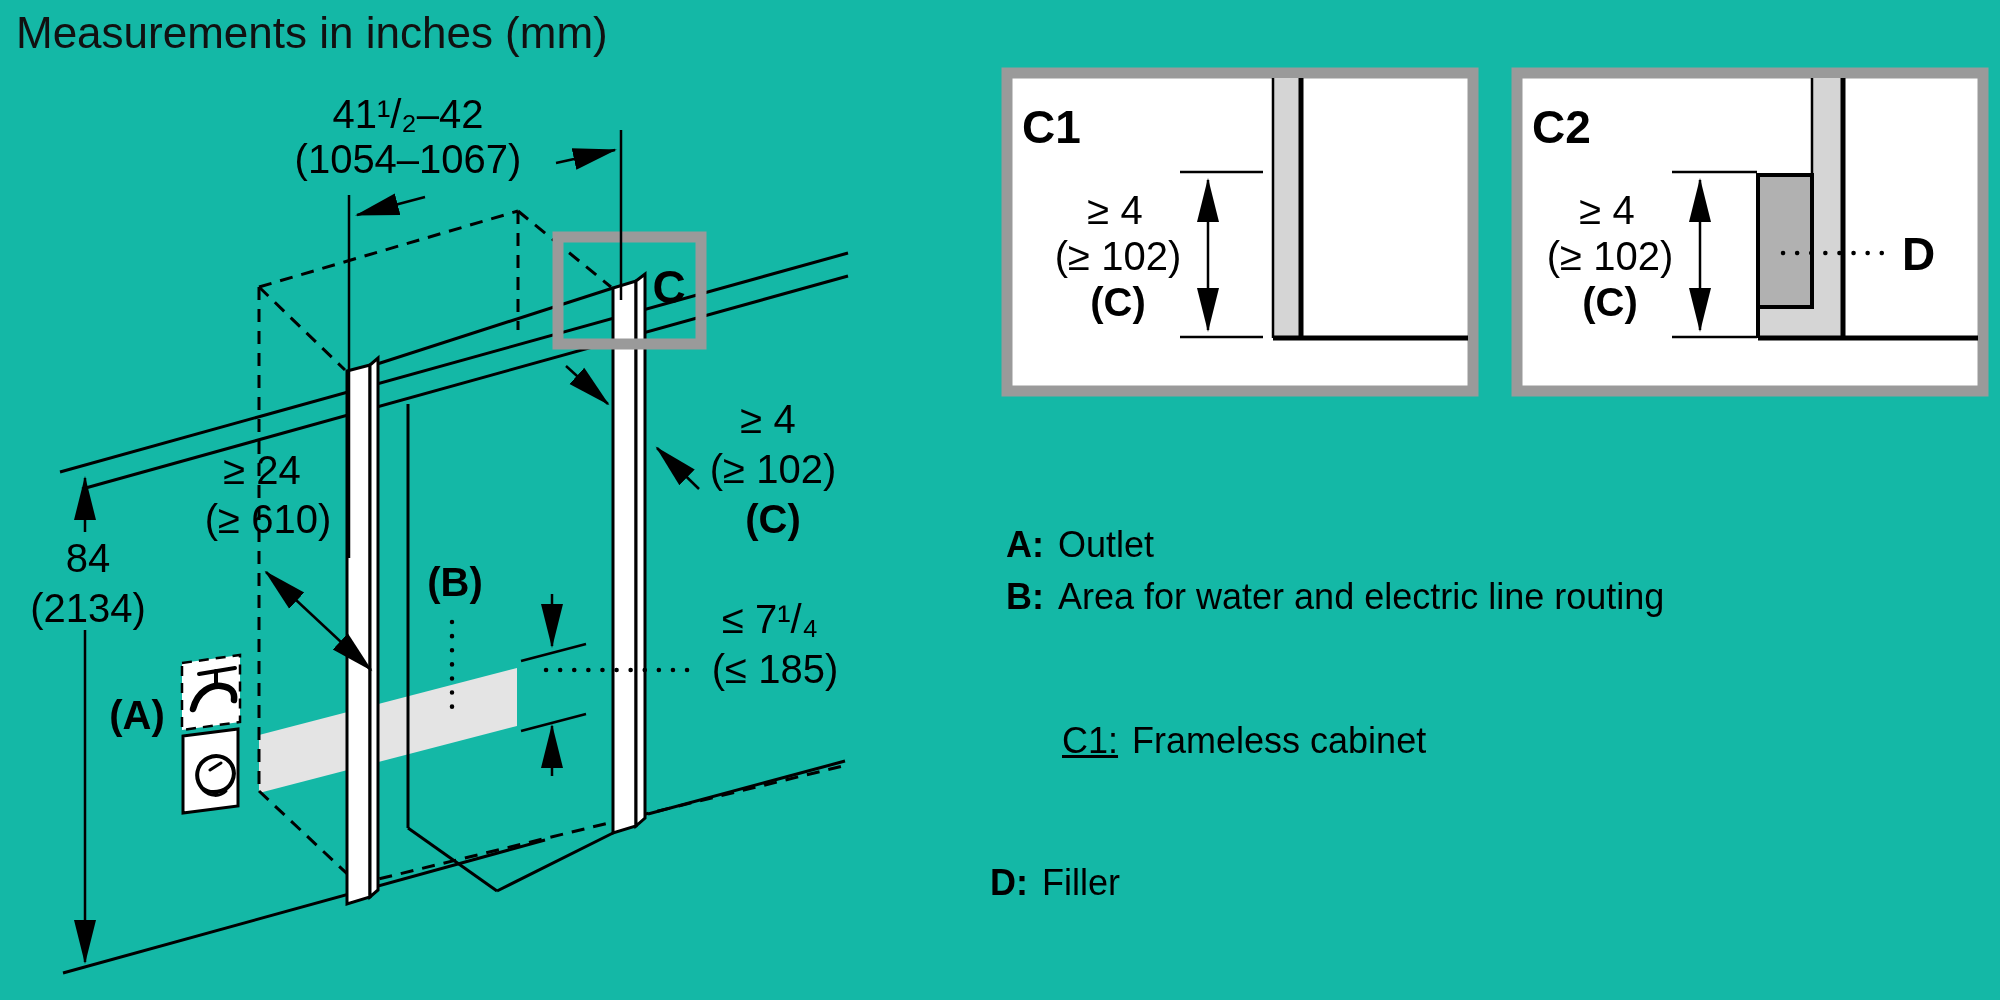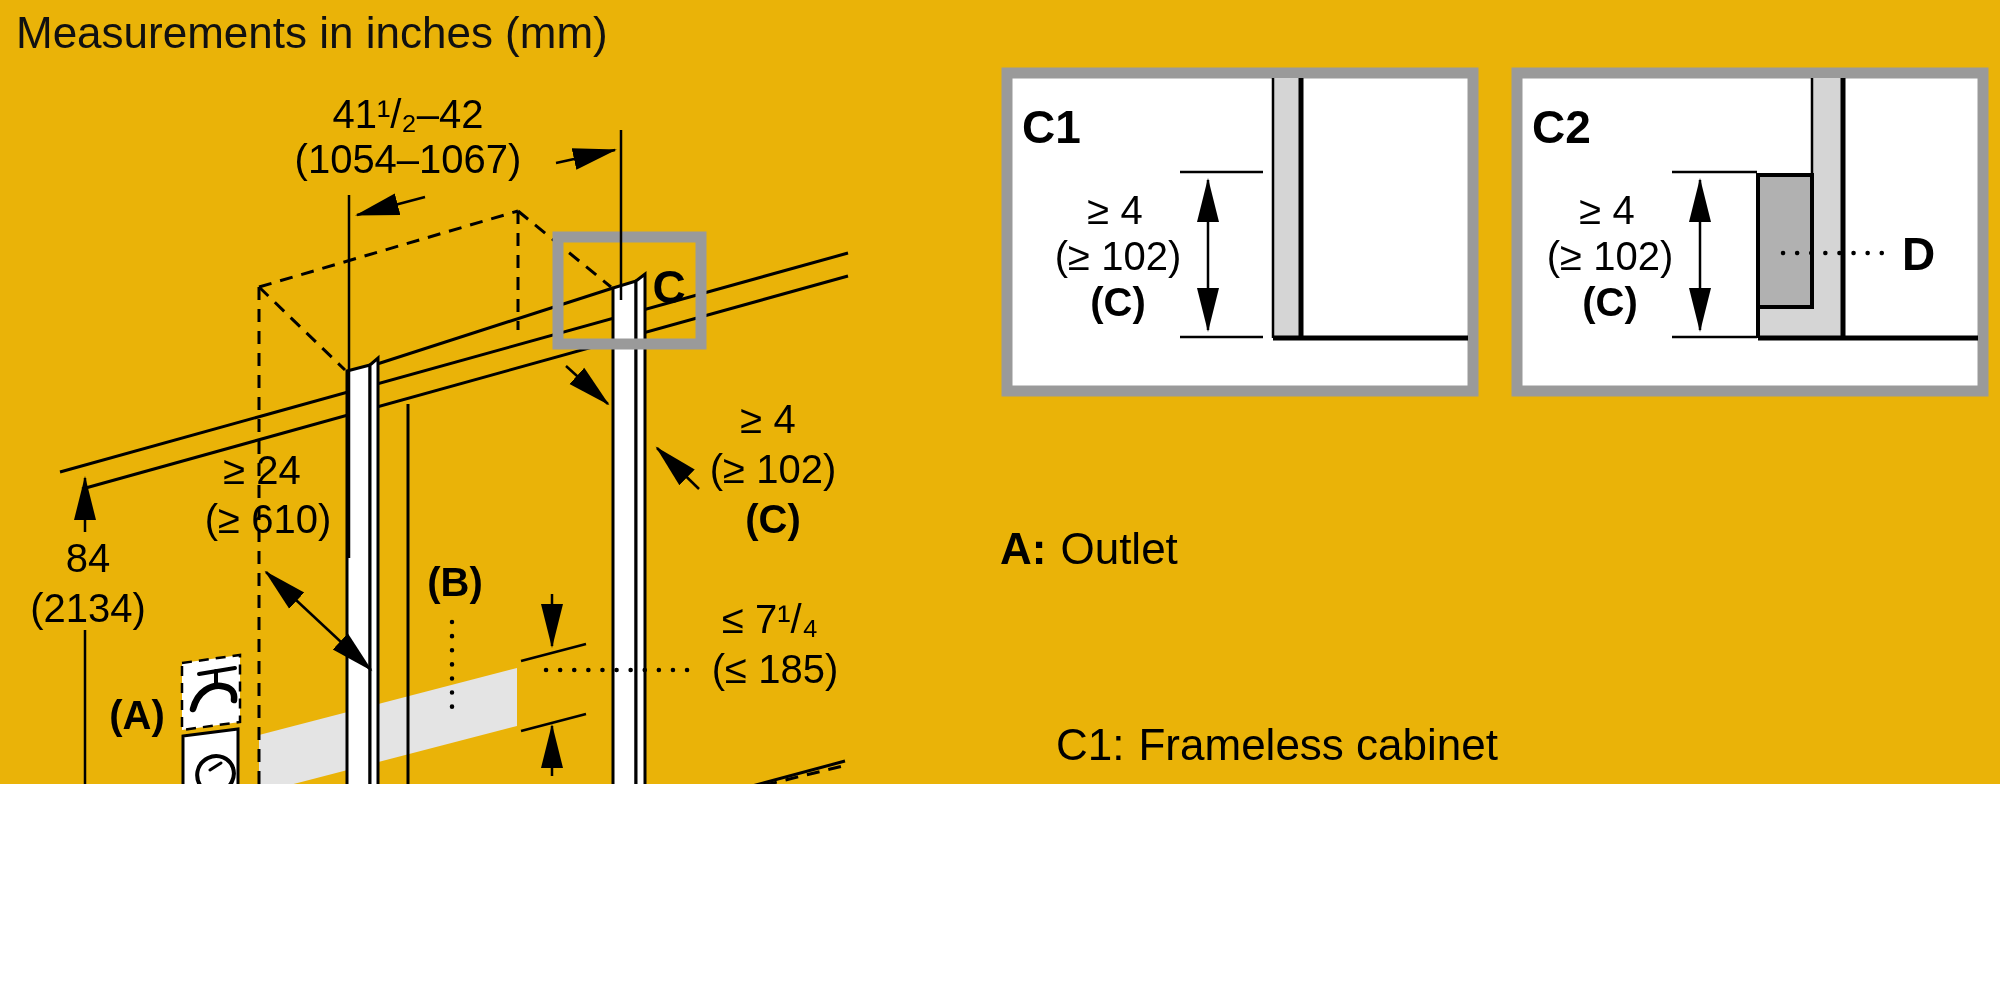--- a/index.html
+++ b/index.html
@@ -1,25 +1,25 @@
 <!DOCTYPE html>
 <html><head>
 <meta charset="utf-8">
 <style>
   html,body{margin:0;padding:0;background:#ffffff;}
-  .stage{position:relative;width:2000px;height:784px;background:#eab308;overflow:hidden;
+  .stage{position:relative;width:2000px;height:1000px;background:#14b8a6;overflow:hidden;
          font-family:"Liberation Sans",sans-serif;color:#000;}
   .title{position:absolute;left:16px;top:8px;font-size:44px;color:#111;white-space:nowrap;}
   svg{position:absolute;left:0;top:0;}
   svg text{font-family:"Liberation Sans",sans-serif;font-size:40px;fill:#000;}
   svg text.bold{font-weight:bold;}
   svg text.big{font-size:46px;font-weight:bold;}
-  .legend-row{position:absolute;font-size:44px;white-space:nowrap;}
+  .legend-row{position:absolute;font-size:36px;white-space:nowrap;margin-left:6px;}
   .lk{font-weight:bold;margin-right:14px;}
-  .lk2{margin-right:14px;}
+  .lk2{margin-right:14px;text-decoration:underline;}
   .ln{font-weight:normal;}
 </style>
 </head>
 <body>
 
 <div class="stage">
 
   <div class="title">Measurements in inches (mm)</div>
 
   <svg width="2000" height="1000" viewBox="0 0 2000 1000">
@@ -162,20 +162,23 @@
       <text x="1607" y="224" text-anchor="middle">≥ 4</text>
       <text x="1610" y="270" text-anchor="middle">(≥ 102)</text>
       <text class="bold" x="1610" y="316" text-anchor="middle">(C)</text>
       <text class="big" x="1902" y="270" text-anchor="start">D</text>
     </g>
   </svg>
 
   <div class="legend-row" style="left:1000px;top:524px">
     <span class="lk">A:</span><span class="ln">Outlet</span>
   </div>
+  <div class="legend-row" style="left:1000px;top:576px">
+    <span class="lk">B:</span><span class="ln">Area for water and electric line routing</span>
+  </div>
   <div class="legend-row" style="left:1056px;top:720px">
     <span class="lk2">C1:</span><span class="ln">Frameless cabinet</span>
   </div>
   <div class="legend-row" style="left:984px;top:862px">
     <span class="lk">D:</span><span class="ln">Filler</span>
   </div>
 
 </div>
 
 </body></html>

